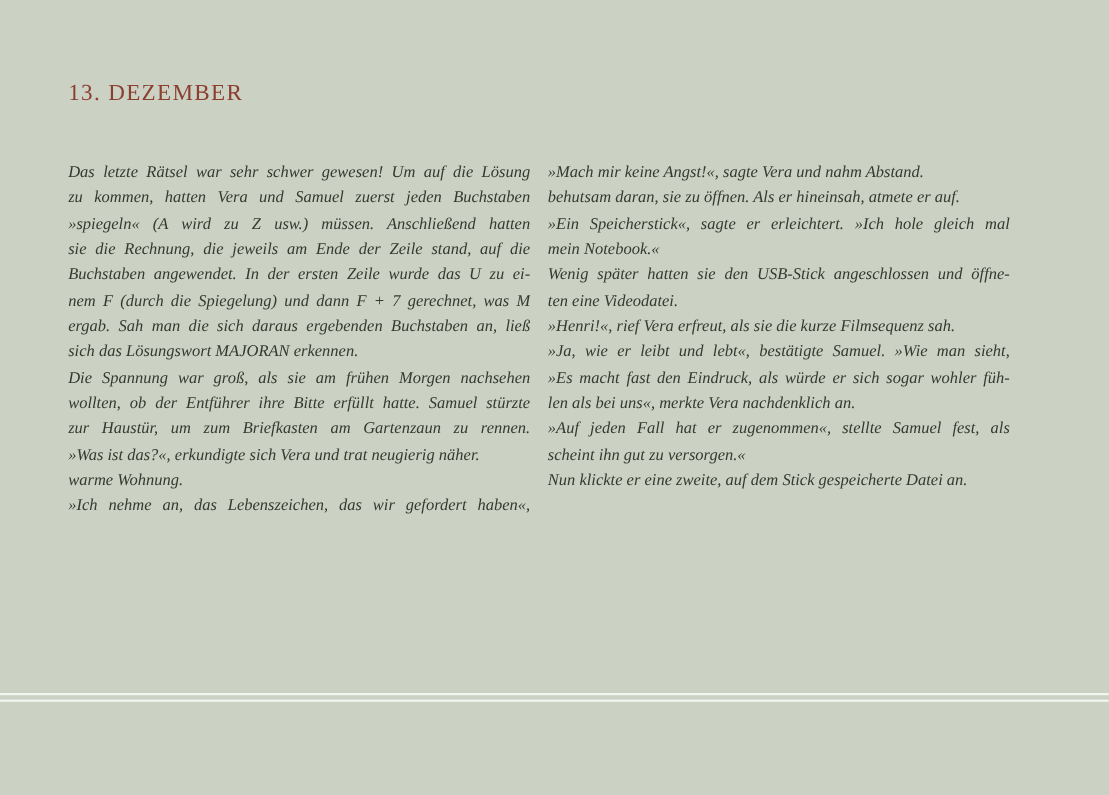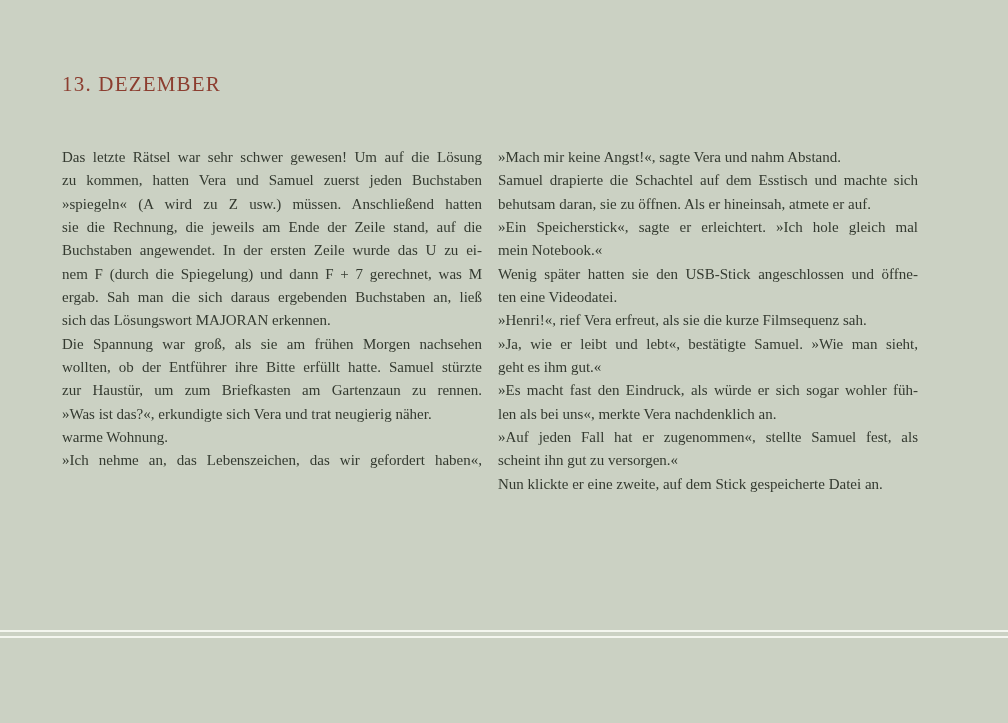--- a/index.html
+++ b/index.html
@@ -27,20 +27,21 @@
     font-weight: normal;
     margin: 0;
   }
   .columns {
     position: absolute;
     left: 62px;
     top: 146px;
     width: 856px;
     display: flex;
     gap: 16px;
+    font-style: italic;
   }
   .column {
     width: 420px;
   }
   .line {
     width: 420px;
     height: 23.35px;
     line-height: 23.35px;
     font-size: 15px;
     color: #343a30;
@@ -80,29 +81,27 @@
         <div class="line last">sich das Lösungswort MAJORAN erkennen.</div>
         <div class="line">Die Spannung war groß, als sie am frühen Morgen nachsehen</div>
         <div class="line">wollten, ob der Entführer ihre Bitte erfüllt hatte. Samuel stürzte</div>
         <div class="line">zur Haustür, um zum Briefkasten am Gartenzaun zu rennen.</div>
         <div class="line last">»Was ist das?«, erkundigte sich Vera und trat neugierig näher.</div>
         <div class="line last">warme Wohnung.</div>
         <div class="line">»Ich nehme an, das Lebenszeichen, das wir gefordert haben«,</div>
       </div>
     <div class="column">
         <div class="line last">»Mach mir keine Angst!«, sagte Vera und nahm Abstand.</div>
-        <div class="line">Samuel drapierte die Schachtel auf dem Esstisch und machte sich</div>
         <div class="line last">behutsam daran, sie zu öffnen. Als er hineinsah, atmete er auf.</div>
         <div class="line">»Ein Speicherstick«, sagte er erleichtert. »Ich hole gleich mal</div>
         <div class="line last">mein Notebook.«</div>
         <div class="line">Wenig später hatten sie den USB-Stick angeschlossen und öffne-</div>
         <div class="line last">ten eine Videodatei.</div>
         <div class="line last">»Henri!«, rief Vera erfreut, als sie die kurze Filmsequenz sah.</div>
         <div class="line">»Ja, wie er leibt und lebt«, bestätigte Samuel. »Wie man sieht,</div>
-        <div class="line last">geht es ihm gut.«</div>
         <div class="line">»Es macht fast den Eindruck, als würde er sich sogar wohler füh-</div>
         <div class="line last">len als bei uns«, merkte Vera nachdenklich an.</div>
         <div class="line">»Auf jeden Fall hat er zugenommen«, stellte Samuel fest, als</div>
         <div class="line last">scheint ihn gut zu versorgen.«</div>
         <div class="line last">Nun klickte er eine zweite, auf dem Stick gespeicherte Datei an.</div>
       </div>
   </div>
 
   <div class="footer-rule top"></div>
   <div class="footer-rule bottom"></div>

